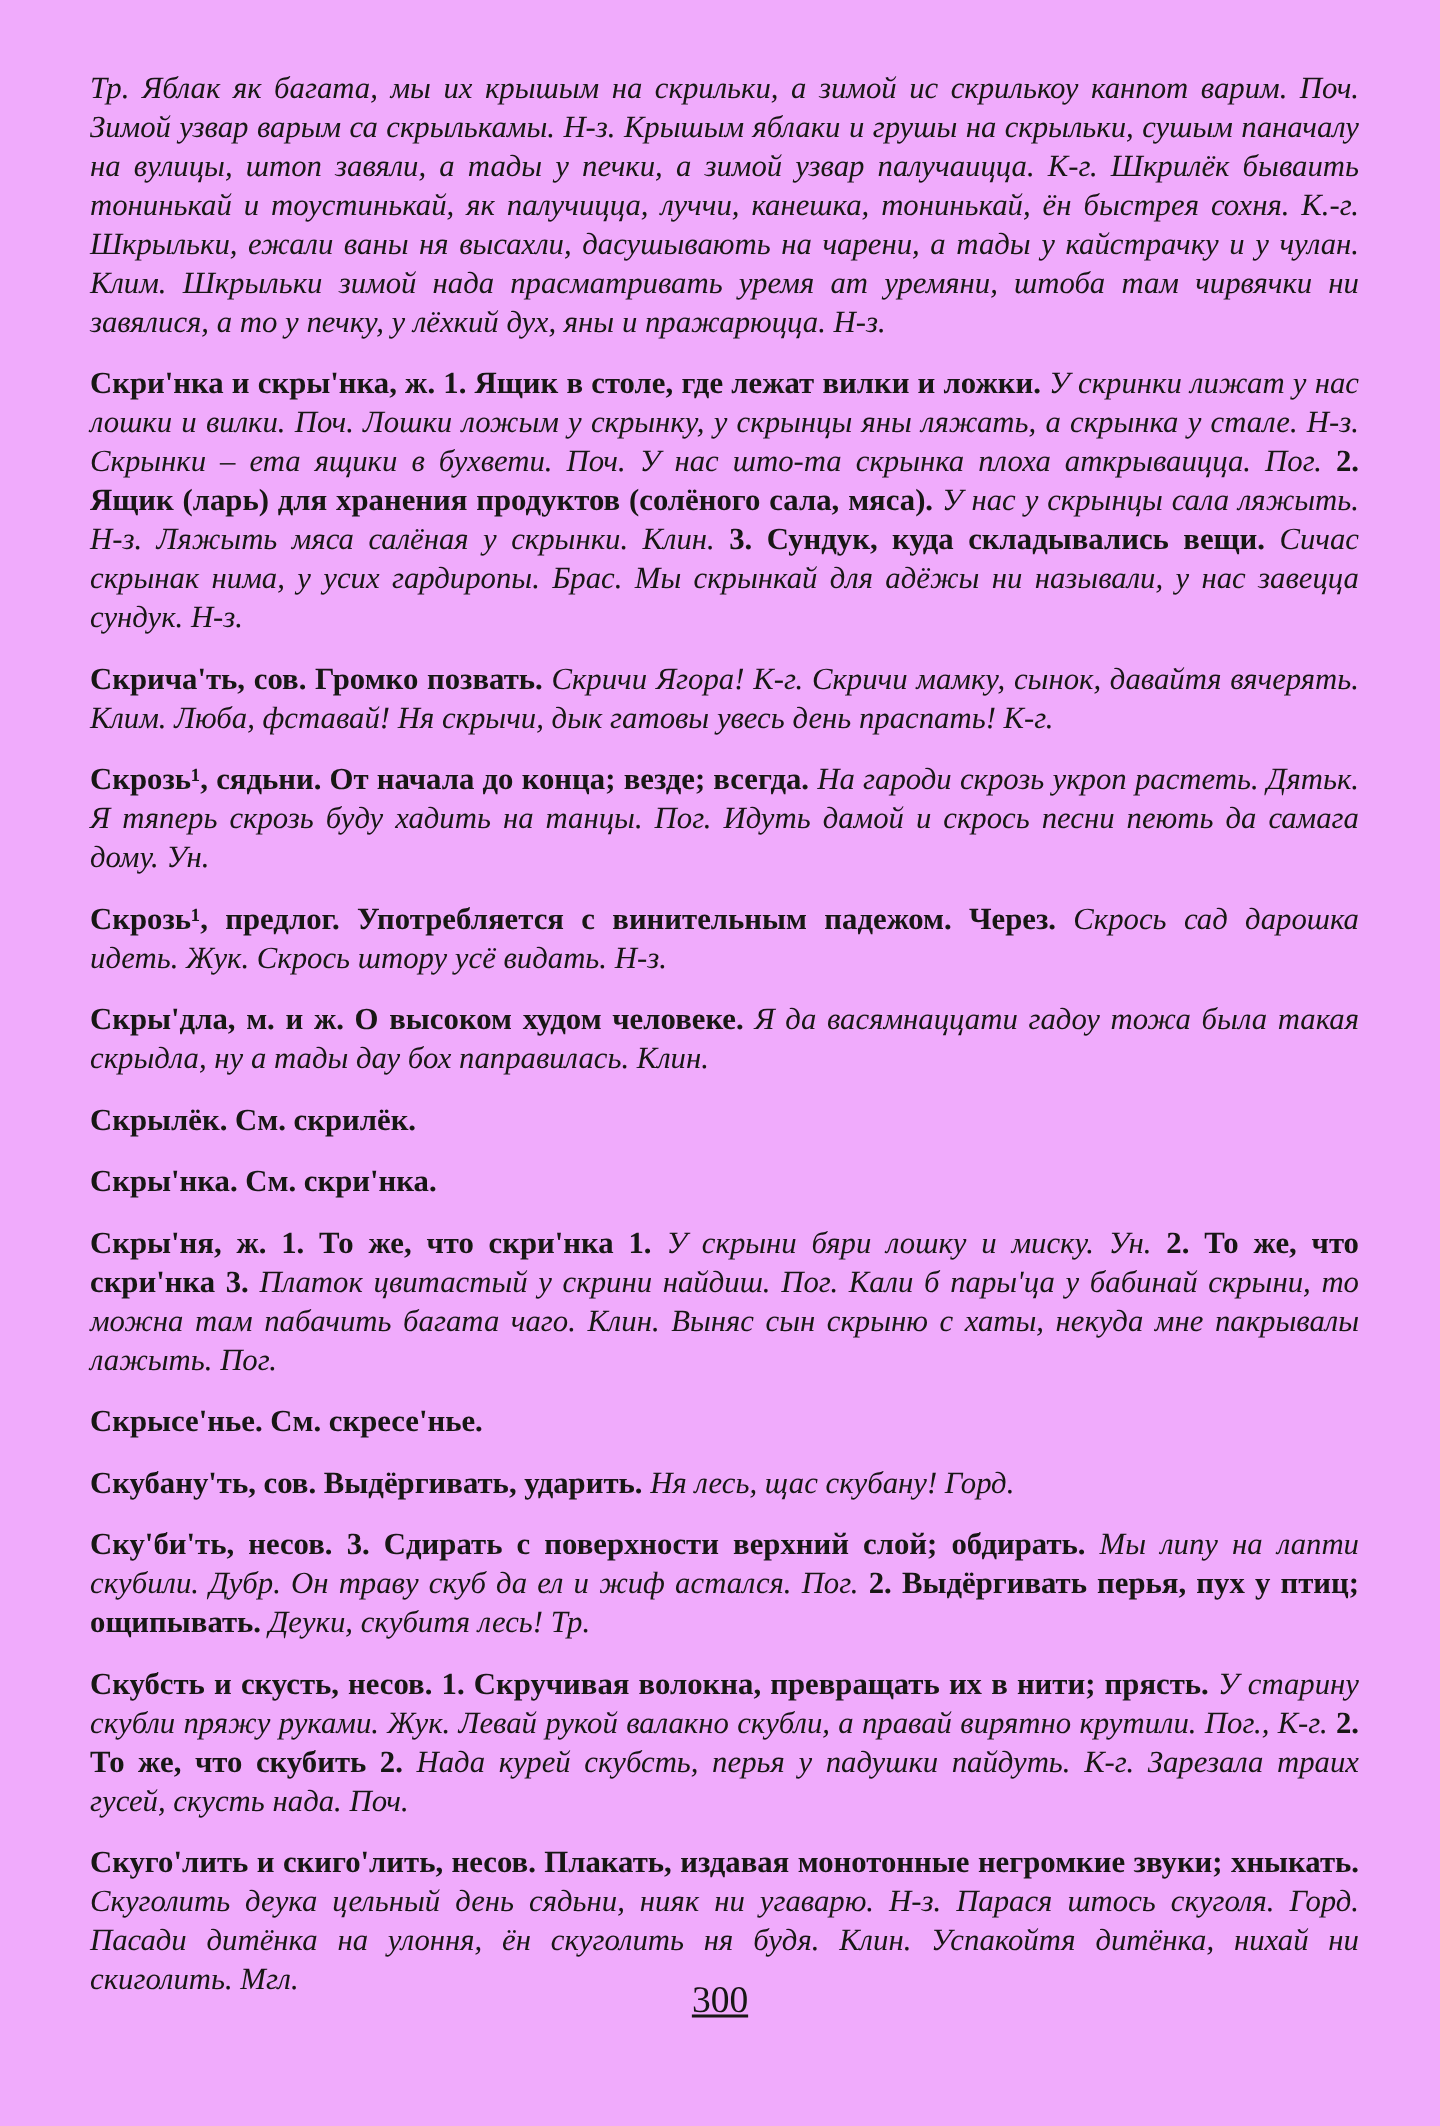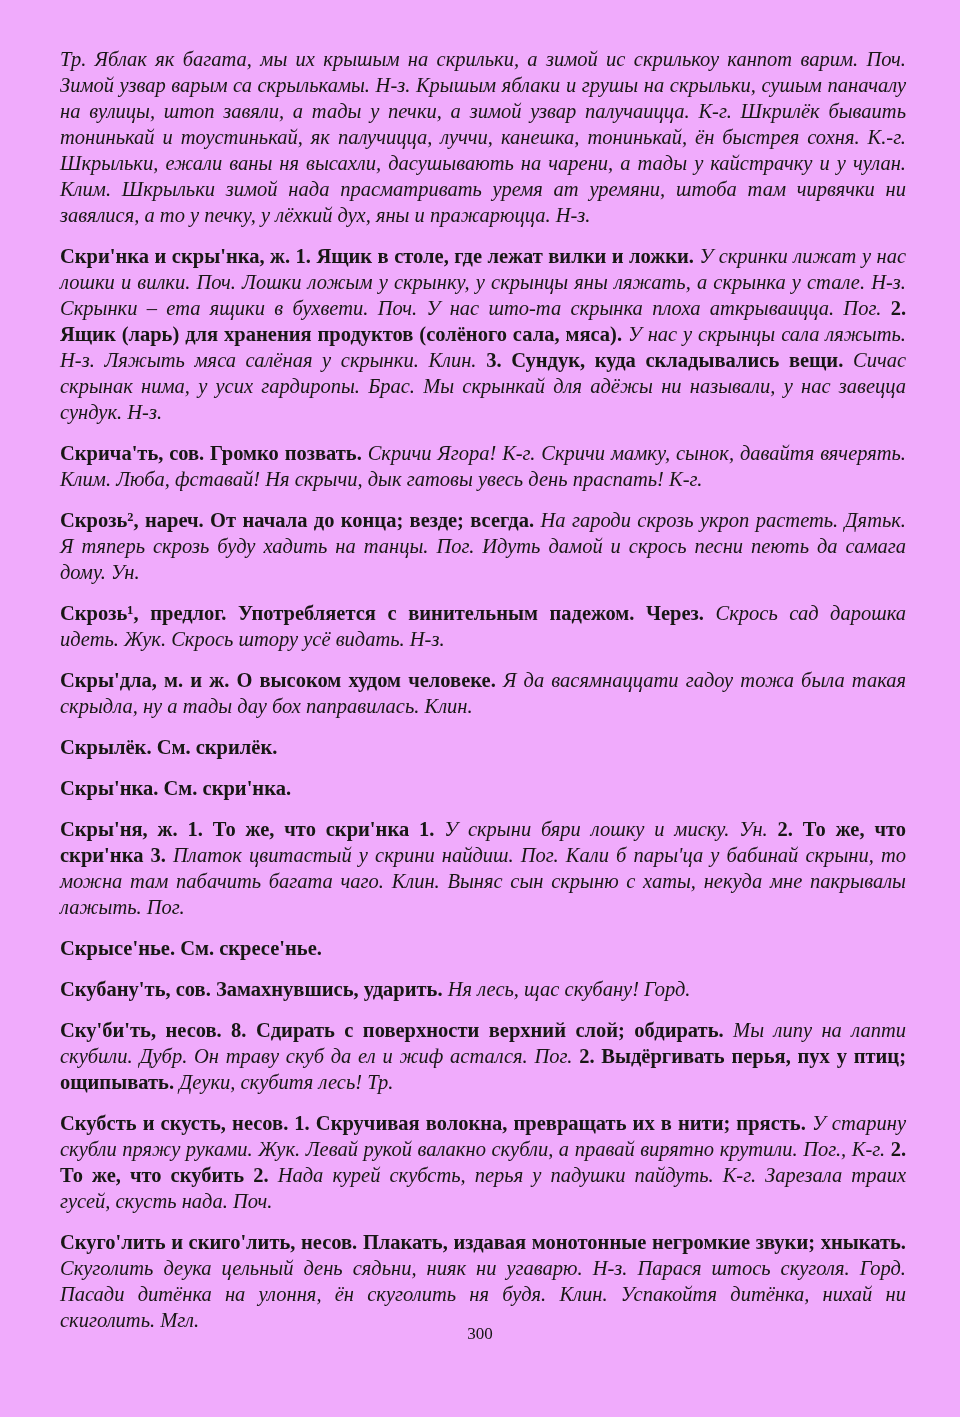--- a/index.html
+++ b/index.html
@@ -41,43 +41,44 @@
   .seg-italic {
     font-style: italic;
     font-weight: normal;
   }
   .page-footer {
     position: absolute;
     left: 0;
     right: 0;
     top: 1322px;
     text-align: center;
-    font-size: 17px;
+    font-size: 25px;
     line-height: 24px;
     color: #181715;
+    text-decoration: underline;
   }
 </style>
 </head>
 <body>
 
 <div class="page">
   <main class="text-column">
     <div id="paragraphs">
         <p class="para"><span class="seg-italic">Тр. Яблак як багата, мы их крышым на скрильки, а зимой ис скрилькоу канпот варим. Поч. Зимой узвар варым са скрылькамы. Н-з. Крышым яблаки и грушы на скрыльки, сушым паначалу на вулицы, штоп завяли, а тады у печки, а зимой узвар палучаицца. К-г. Шкрилёк бываить тонинькай и тоустинькай, як палучицца, луччи, канешка, тонинькай, ён быстрея сохня. К.-г. Шкрыльки, ежали ваны ня высахли, дасушывають на чарени, а тады у кайстрачку и у чулан. Клим. Шкрыльки зимой нада прасматривать уремя ат уремяни, штоба там чирвячки ни завялися, а то у печку, у лёхкий дух, яны и пражарюцца. Н-з.</span></p>
         <p class="para"><span class="seg-bold">Скри'нка и скры'нка, ж. 1. Ящик в столе, где лежат вилки и ложки. </span><span class="seg-italic">У скринки лижат у нас лошки и вилки. Поч. Лошки ложым у скрынку, у скрынцы яны ляжать, а скрынка у стале. Н-з. Скрынки – ета ящики в бухвети. Поч. У нас што-та скрынка плоха аткрываицца. Пог. </span><span class="seg-bold">2. Ящик (ларь) для хранения продуктов (солёного сала, мяса). </span><span class="seg-italic">У нас у скрынцы сала ляжыть. Н-з. Ляжыть мяса салёная у скрынки. Клин. </span><span class="seg-bold">3. Сундук, куда складывались вещи. </span><span class="seg-italic">Сичас скрынак нима, у усих гардиропы. Брас. Мы скрынкай для адёжы ни называли, у нас завецца сундук. Н-з.</span></p>
         <p class="para"><span class="seg-bold">Скрича'ть, сов. Громко позвать. </span><span class="seg-italic">Скричи Ягора! К-г. Скричи мамку, сынок, давайтя вячерять. Клим. Люба, фставай! Ня скрычи, дык гатовы увесь день праспать! К-г.</span></p>
-        <p class="para"><span class="seg-bold">Скрозь², нареч. От начала до конца; везде; всегда. </span><span class="seg-italic">На гароди скрозь укроп растеть. Дятьк. Я тяперь скрозь буду хадить на танцы. Пог. Идуть дамой и скрось песни пеють да самага дому. Ун.</span></p>
+        <p class="para"><span class="seg-bold">Скрозь¹, сядьни. От начала до конца; везде; всегда. </span><span class="seg-italic">На гароди скрозь укроп растеть. Дятьк. Я тяперь скрозь буду хадить на танцы. Пог. Идуть дамой и скрось песни пеють да самага дому. Ун.</span></p>
         <p class="para"><span class="seg-bold">Скрозь¹, предлог. Употребляется с винительным падежом. Через. </span><span class="seg-italic">Скрось сад дарошка идеть. Жук. Скрось штору усё видать. Н-з.</span></p>
         <p class="para"><span class="seg-bold">Скры'дла, м. и ж. О высоком худом человеке. </span><span class="seg-italic">Я да васямнаццати гадоу тожа была такая скрыдла, ну а тады дау бох паправилась. Клин.</span></p>
         <p class="para"><span class="seg-bold">Скрылёк. См. скрилёк.</span></p>
         <p class="para"><span class="seg-bold">Скры'нка. См. скри'нка.</span></p>
         <p class="para"><span class="seg-bold">Скры'ня, ж. 1. То же, что скри'нка 1. </span><span class="seg-italic">У скрыни бяри лошку и миску. Ун. </span><span class="seg-bold">2. То же, что скри'нка 3. </span><span class="seg-italic">Платок цвитастый у скрини найдиш. Пог. Кали б пары'ца у бабинай скрыни, то можна там пабачить багата чаго. Клин. Выняс сын скрыню с хаты, некуда мне пакрывалы лажыть. Пог.</span></p>
         <p class="para"><span class="seg-bold">Скрысе'нье. См. скресе'нье.</span></p>
-        <p class="para"><span class="seg-bold">Скубану'ть, сов. Замахнувшись, ударить. </span><span class="seg-italic">Ня лесь, щас скубану! Горд.</span></p>
-        <p class="para"><span class="seg-bold">Ску'би'ть, несов. 8. Сдирать с поверхности верхний слой; обдирать. </span><span class="seg-italic">Мы липу на лапти скубили. Дубр. Он траву скуб да ел и жиф астался. Пог. </span><span class="seg-bold">2. Выдёргивать перья, пух у птиц; ощипывать. </span><span class="seg-italic">Деуки, скубитя лесь! Тр.</span></p>
+        <p class="para"><span class="seg-bold">Скубану'ть, сов. Выдёргивать, ударить. </span><span class="seg-italic">Ня лесь, щас скубану! Горд.</span></p>
+        <p class="para"><span class="seg-bold">Ску'би'ть, несов. 3. Сдирать с поверхности верхний слой; обдирать. </span><span class="seg-italic">Мы липу на лапти скубили. Дубр. Он траву скуб да ел и жиф астался. Пог. </span><span class="seg-bold">2. Выдёргивать перья, пух у птиц; ощипывать. </span><span class="seg-italic">Деуки, скубитя лесь! Тр.</span></p>
         <p class="para"><span class="seg-bold">Скубсть и скусть, несов. 1. Скручивая волокна, превращать их в нити; прясть. </span><span class="seg-italic">У старину скубли пряжу руками. Жук. Левай рукой валакно скубли, а правай вирятно крутили. Пог., К-г. </span><span class="seg-bold">2. То же, что скубить 2. </span><span class="seg-italic">Нада курей скубсть, перья у падушки пайдуть. К-г. Зарезала траих гусей, скусть нада. Поч.</span></p>
         <p class="para"><span class="seg-bold">Скуго'лить и скиго'лить, несов. Плакать, издавая монотонные негромкие звуки; хныкать. </span><span class="seg-italic">Скуголить деука цельный день сядьни, нияк ни угаварю. Н-з. Парася штось скуголя. Горд. Пасади дитёнка на улоння, ён скуголить ня будя. Клин. Успакойтя дитёнка, нихай ни скиголить. Мгл.</span></p>
       </div>
   </main>
   <div class="page-footer">
     <span>300</span>
   </div>
 </div>
 
 </body></html>

